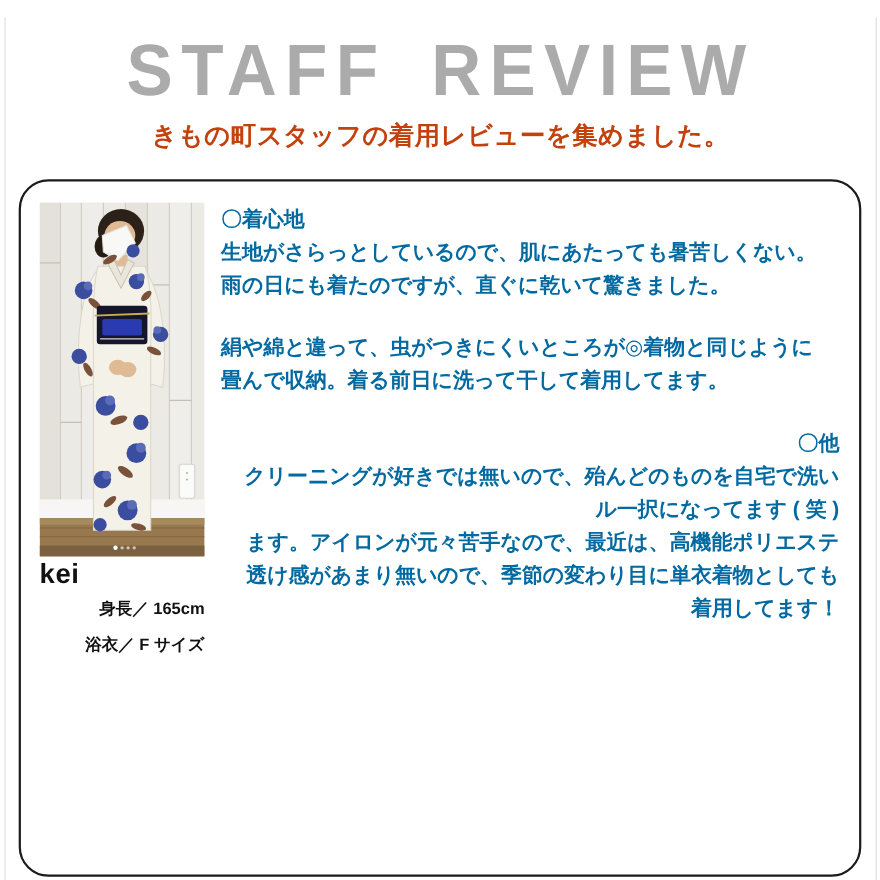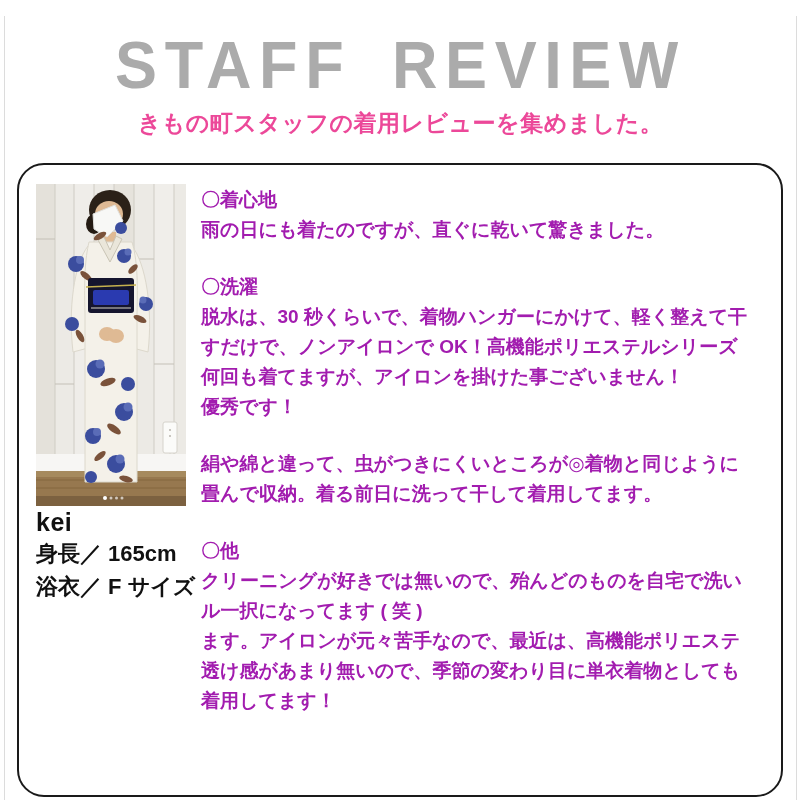--- a/index.html
+++ b/index.html
@@ -29,49 +29,49 @@
     letter-spacing:0.12em;
     word-spacing:0.25em;
     transform:scaleY(1.05);
     transform-origin:top center;
   }
   .subtitle {
     margin:13px 0 0 0;
     font-size:23px;
     font-weight:bold;
     letter-spacing:0.5px;
-    color:#ec4899;
+    color:#c2410c;
   }
   
   .card {
     position:absolute; left:12px; top:147px;
     width:766px; height:634px;
     border:2.5px solid #1a1a1a;
     border-radius:27px;
     background:#ffffff;
     padding:19px 18px 16px 17px;
     display:flex;
     gap:15px;
   }
   .left-col { width:150px; flex:0 0 150px; }
   .photo { width:150px; height:322px; display:block; }
   .reviewer-info { margin-top:1px; font-weight:bold; color:#111; }
   .reviewer-name { font-size:25px; line-height:30px; letter-spacing:0.5px; }
-  .reviewer-meta { font-size:22px; line-height:33px; white-space:nowrap; }
+  .reviewer-meta { font-size:15px; line-height:33px; white-space:nowrap;text-align:right; }
   
   .right-col {
     flex:1 1 auto;
     font-size:19px;
     font-weight:bold;
     line-height:30px;
-    color:#a21caf;
+    color:#0369a1;
     padding-top:1px;
   }
   .section { margin:0 0 27px 0; }
-  .section:last-child { margin-bottom:0; }
+  .section:last-child { margin-bottom:0;text-align:right; }
   .section p { margin:0; white-space:nowrap; }
 </style>
 </head>
 <body>
 
 <div class="page">
 
   <div class="header">
     <h1 class="title">STAFF REVIEW</h1>
     <p class="subtitle">きもの町スタッフの着用レビューを集めました。</p>
@@ -206,30 +206,24 @@
         <div class="reviewer-name">kei</div>
         <div class="reviewer-meta">身長／ 165cm</div>
         <div class="reviewer-meta">浴衣／ F サイズ</div>
       </div>
     </div>
 
     <div class="right-col">
 
       <div class="section">
         <p>〇着心地</p>
+        <p>生地がさらっとしているので、肌にあたっても暑苦しくない。</p>
         <p>雨の日にも着たのですが、直ぐに乾いて驚きました。</p>
       </div>
 
-      <div class="section">
-        <p>〇洗濯</p>
-        <p>脱水は、30 秒くらいで、着物ハンガーにかけて、軽く整えて干</p>
-        <p>すだけで、ノンアイロンで OK！高機能ポリエステルシリーズ</p>
-        <p>何回も着てますが、アイロンを掛けた事ございません！</p>
-        <p>優秀です！</p>
-      </div>
 
       <div class="section">
         <p>絹や綿と違って、虫がつきにくいところが◎着物と同じように</p>
         <p>畳んで収納。着る前日に洗って干して着用してます。</p>
       </div>
 
       <div class="section">
         <p>〇他</p>
         <p>クリーニングが好きでは無いので、殆んどのものを自宅で洗い</p>
         <p>ル一択になってます ( 笑 )</p>

